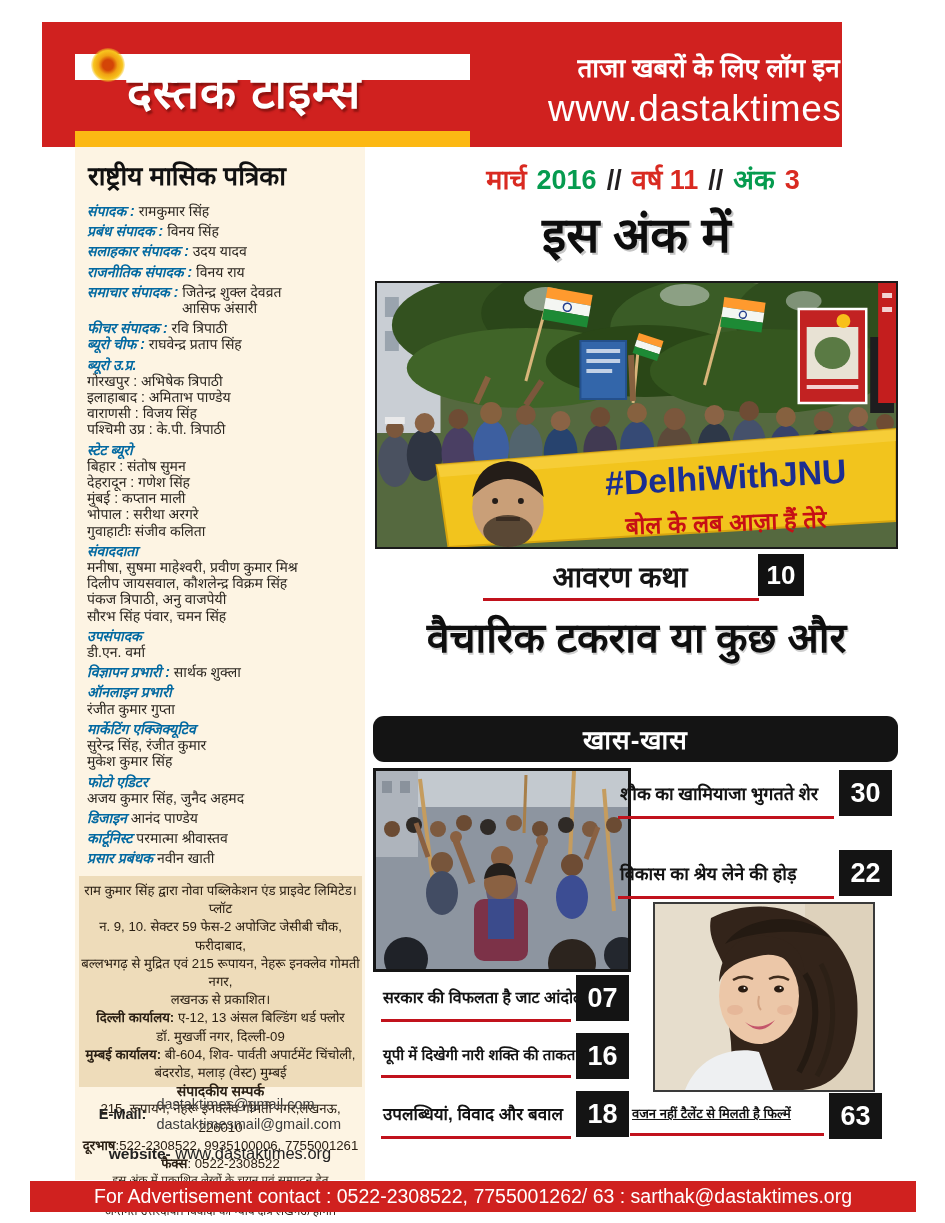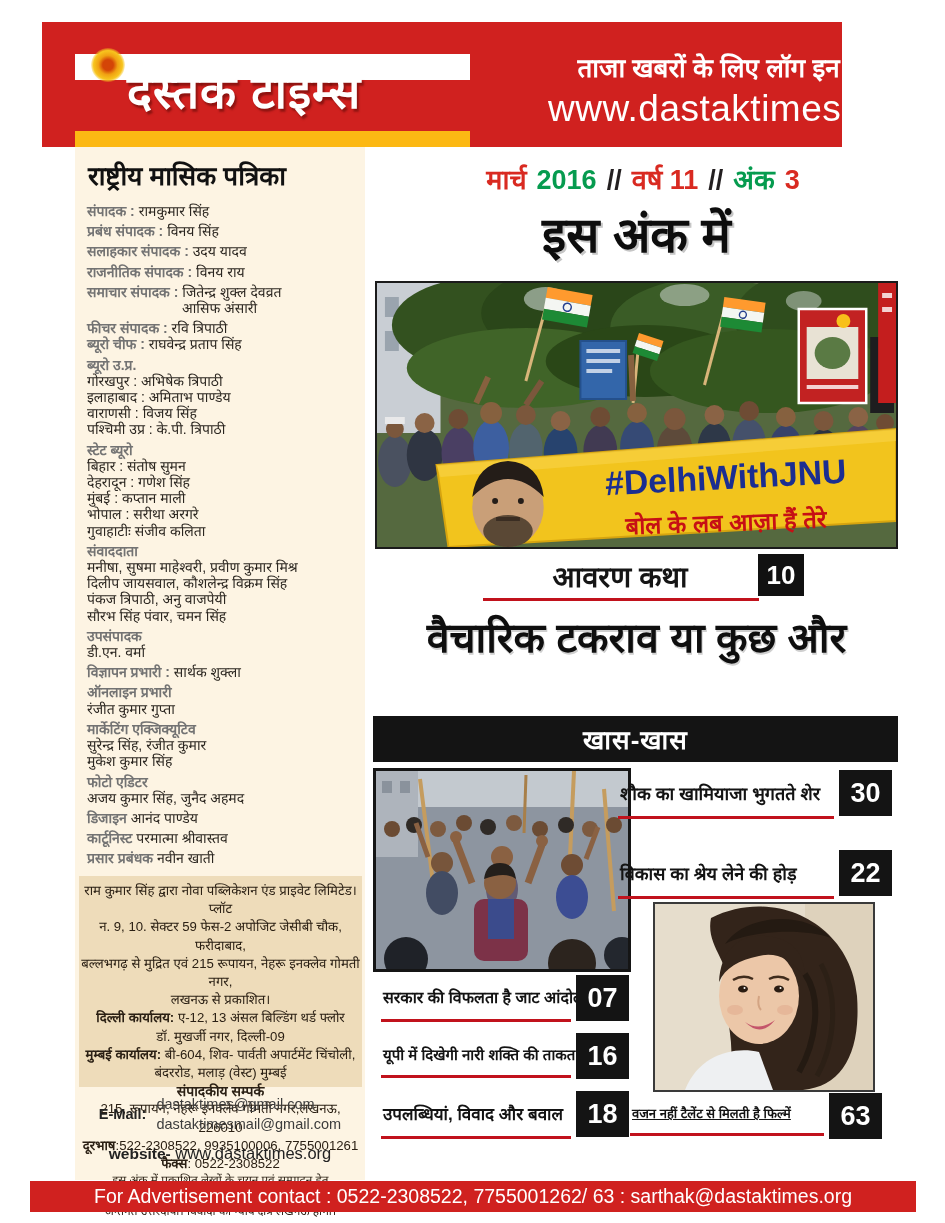--- a/index.html
+++ b/index.html
@@ -22,21 +22,21 @@
   #subtitle{position:absolute;left:88px;top:157px;font-size:26px;font-weight:bold;color:#111;}
   #issue-line{position:absolute;left:468px;top:160px;width:350px;text-align:center;
     font-size:27px;font-weight:bold;white-space:nowrap;}
   #issue-line .ipart{display:inline-block;margin:0 5px;}
 
   
   #sidebar-bg{position:absolute;left:75px;top:147px;width:290px;height:1033px;background:#fdf4e3;}
   #staff-list{position:absolute;left:87px;top:203px;width:272px;font-size:14px;line-height:16.2px;color:#2b2620;}
   .sgroup{margin-bottom:4px;}
   .sline{white-space:nowrap;}
-  .sline b{color:#737373;}
+  .sline b{color:#0369a1;font-style:italic;}
   .sline.ind{padding-left:95px;}
 
   #publisher-box{position:absolute;left:79px;top:876px;width:283px;height:211px;background:#eedcba;
     text-align:center;font-size:13.2px;line-height:18.2px;color:#2b2014;padding-top:6px;box-sizing:border-box;}
   .pline.hd{font-weight:bold;font-size:14px;}
   .pline.small{font-size:11.8px;line-height:15.5px;}
 
   #email-block{position:absolute;left:75px;top:1094px;width:290px;color:#222;}
   #email-row{display:flex;justify-content:center;align-items:center;}
   #email-label{font-weight:bold;font-size:14.5px;margin-right:10px;}
@@ -53,36 +53,36 @@
 
   #cover-story-label{position:absolute;left:500px;top:556px;width:240px;text-align:center;
     font-size:29px;font-weight:bold;color:#151515;}
   #cover-story-underline{position:absolute;left:483px;top:598px;width:276px;height:3px;background:#c1121c;}
   #cover-story-page{position:absolute;left:758px;top:554px;width:46px;height:42px;background:#111;
     color:#fff;font-size:26px;font-weight:bold;display:flex;align-items:center;justify-content:center;}
   #cover-story-title{position:absolute;left:375px;top:608px;width:523px;text-align:center;
     font-size:41px;font-weight:bold;color:#0e0e0e;text-shadow:1px 2px 0 #cfcfcf;white-space:nowrap;}
 
   #highlights-bar{position:absolute;left:373px;top:716px;width:525px;height:46px;background:#141414;
-    display:flex;align-items:center;justify-content:center;}
+    display:flex;align-items:center;justify-content:center;border-radius:11px;}
   #highlights-bar span{color:#ffffff;font-size:26px;font-weight:bold;letter-spacing:1px;}
 
   #photo-2{position:absolute;left:373px;top:768px;width:258px;height:204px;border:3px solid #151515;
     box-sizing:border-box;background:#8d95a0;}
   #photo-2 svg{display:block;width:100%;height:100%;}
   #photo-3{position:absolute;left:653px;top:902px;width:222px;height:190px;border:2px solid #3a3a3a;
     box-sizing:border-box;background:#e6ddcc;}
   #photo-3 svg{display:block;width:100%;height:100%;}
 
   .feat{position:absolute;}
   .feat .ft{margin-right:58px;border-bottom:3px solid #c1121c;padding:11px 0 11px 2px;
     font-weight:bold;font-size:16px;color:#131313;white-space:nowrap;}
   .feat .fp{position:absolute;right:0;top:0;width:53px;height:46px;background:#141414;color:#ffffff;
     font-size:27px;font-weight:bold;display:flex;align-items:center;justify-content:center;}
-  .f30{left:618px;top:770px;width:274px;}  .f30 .ft{font-size:18px;}
+  .f30{left:618px;top:770px;width:274px;}  .f30 .ft{font-size:18px;font-family:Liberation Serif, serif;}
   .f46{left:618px;top:850px;width:274px;}  .f46 .ft{font-size:18px;}
   .f07{left:381px;top:975px;width:248px;}
   .f16{left:381px;top:1033px;width:248px;} .f16 .ft{font-size:15px;}
   .f18{left:381px;top:1091px;width:248px;} .f18 .ft{font-size:17px;}
   .f63{left:630px;top:1093px;width:252px;} .f63 .ft{font-size:13px;text-decoration:underline;}
 
   #footer-bar{position:absolute;left:30px;top:1181px;width:886px;height:31px;background:#d0211f;
     display:flex;align-items:center;justify-content:center;}
   #footer-bar span{color:#ffffff;font-size:19.5px;}
 </style>

